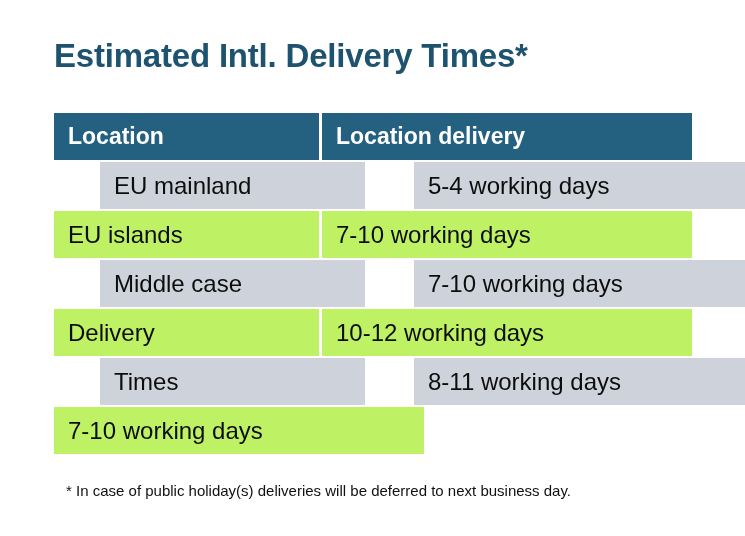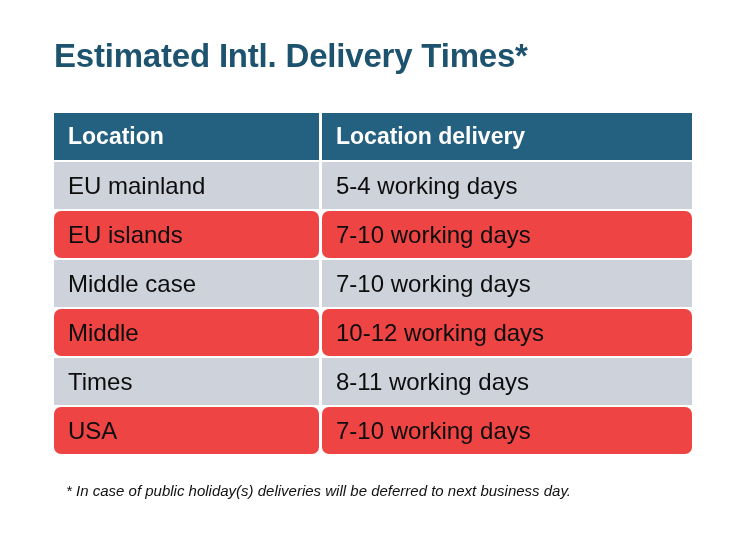--- a/index.html
+++ b/index.html
@@ -77,36 +77,35 @@
   .header-row .cell {
     background: #24607f;
     color: #ffffff;
     font-weight: 700;
     font-size: 23px;
     height: 47px;
   }
 
   .row-odd .cell {
     background: #ced2da;
+    margin-left: 46px;
   }
 
   .row-even .cell {
-    background: #ef4444;
-    border-radius: 7px;
+    background: #bef264;
   }
 
   .footnote {
     position: absolute;
     left: 64px;
     top: 481px;
     font-size: 15px;
     line-height: 20px;
     color: #111111;
     white-space: nowrap;
-    font-style: italic;
   }
 </style>
 </head>
 <body>
 
 <div class="page">
 
   <div class="page-title">Estimated Intl. Delivery Times*</div>
 
   <div class="delivery-table">
@@ -125,31 +124,30 @@
       <div class="cell col-location">EU islands</div>
       <div class="cell col-delivery">7-10 working days</div>
     </div>
 
     <div class="table-row row-odd">
       <div class="cell col-location">Middle case</div>
       <div class="cell col-delivery">7-10 working days</div>
     </div>
 
     <div class="table-row row-even">
-      <div class="cell col-location">Middle</div>
+      <div class="cell col-location">Delivery</div>
       <div class="cell col-delivery">10-12 working days</div>
     </div>
 
     <div class="table-row row-odd">
       <div class="cell col-location">Times</div>
       <div class="cell col-delivery">8-11 working days</div>
     </div>
 
     <div class="table-row row-even">
-      <div class="cell col-location">USA</div>
       <div class="cell col-delivery">7-10 working days</div>
     </div>
 
   </div>
 
   <div class="footnote">* In case of public holiday(s) deliveries will be deferred to next business day.</div>
 
 </div>
 
 </body></html>

